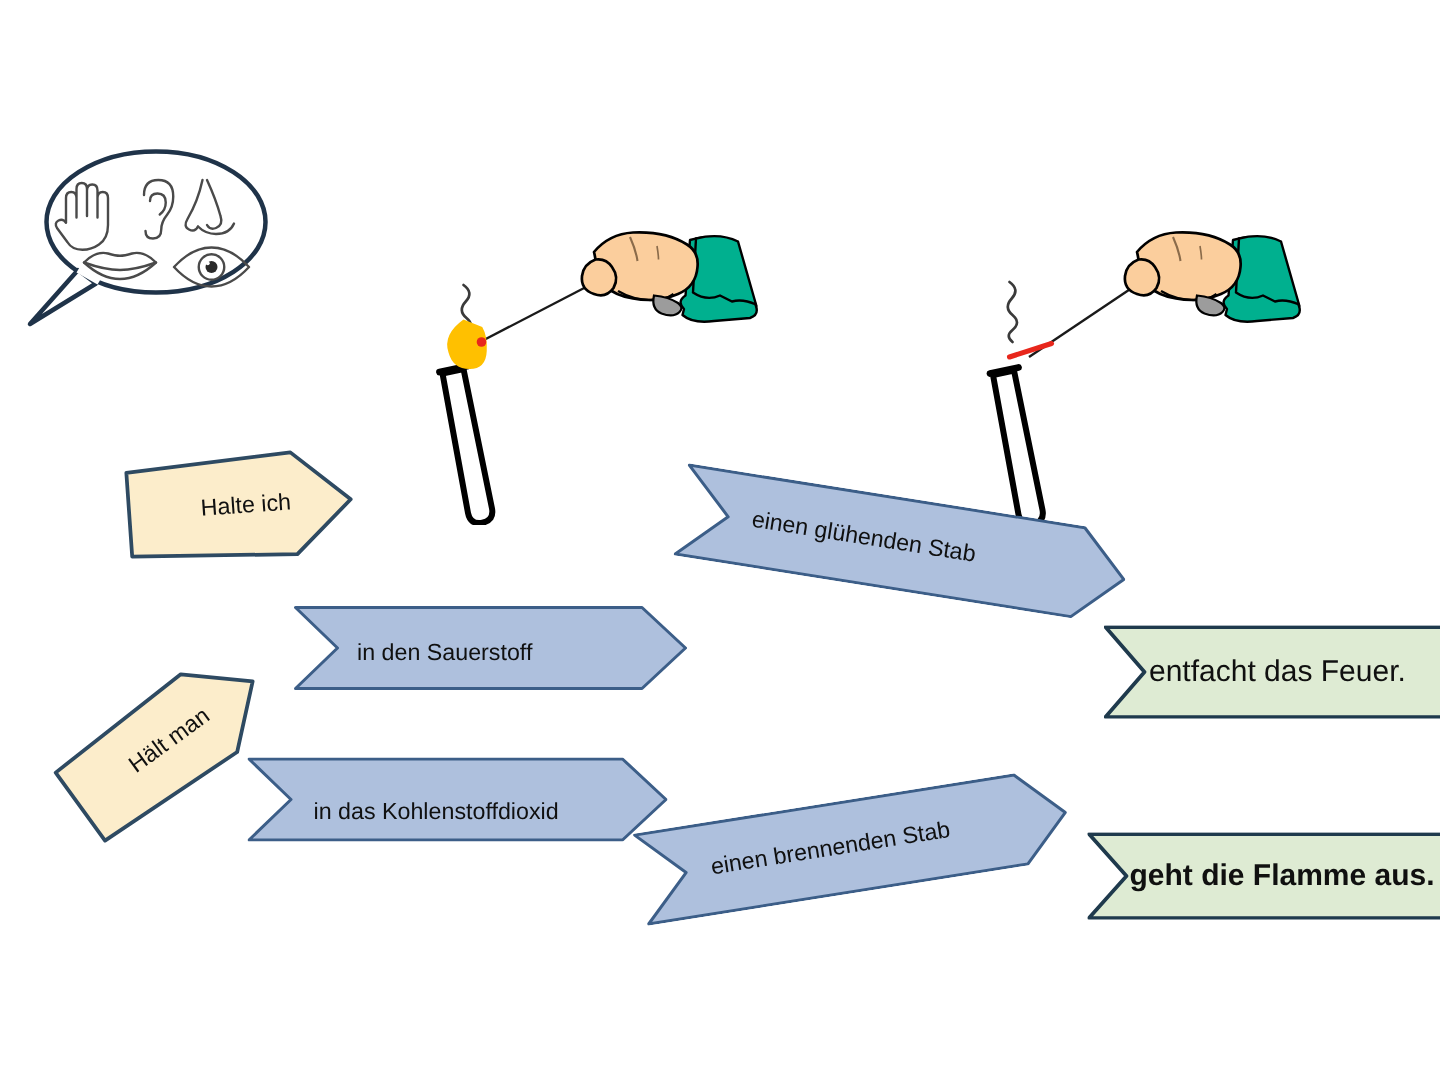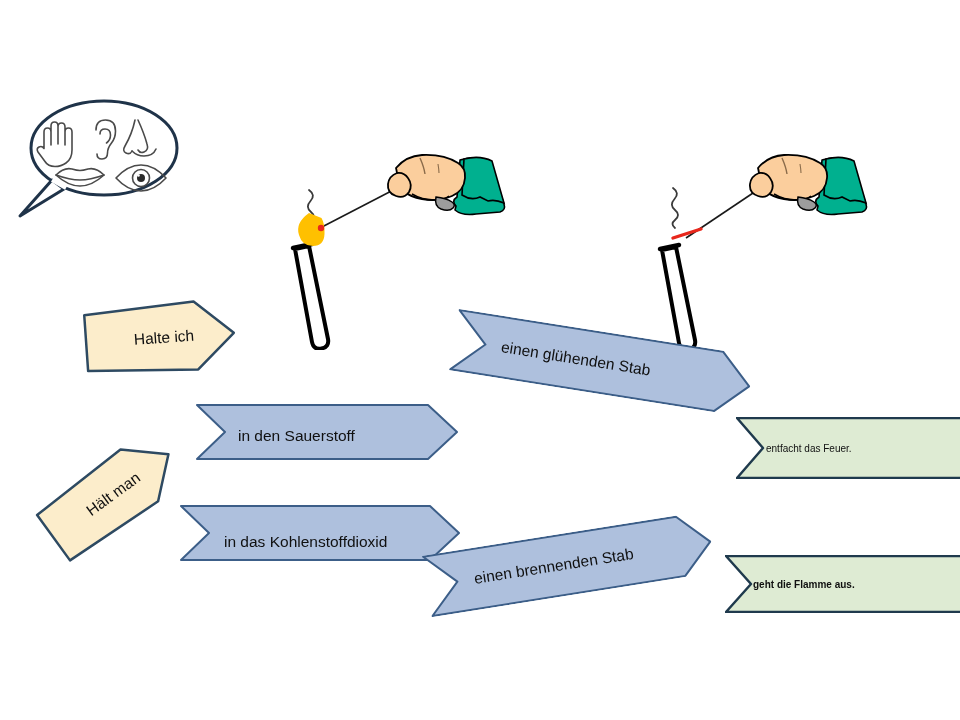--- a/index.html
+++ b/index.html
@@ -29,21 +29,21 @@
   .banner .label {
     position: relative;
     z-index: 2;
     color: #101010;
     white-space: nowrap;
     font-family: "Liberation Sans", sans-serif;
   }
 
   .lbl-blue   { font-size: 15.5px; }
   .lbl-cream  { font-size: 15.5px; }
-  .lbl-green  { font-size: 10px; }
+  .lbl-green  { font-size: 20px; }
 
   
   .illo { position: absolute; }
 </style>
 </head>
 <body>
 
 <div id="stage">
 
   <svg class="illo" style="left:8px; top:92px;" width="180" height="130" viewBox="0 0 180 130">
@@ -175,21 +175,21 @@
   </div>
 
   <div class="banner" style="left:38px; top:462px; width:146px; height:68px; transform:rotate(-36deg);
               justify-content:center; padding-left:6px;">
     <svg class="svgwrap" viewBox="0 0 146 68" preserveAspectRatio="none">
       <polygon points="2,6 108,2 144,34 108,66 2,62" fill="#FCEDCB" stroke="#2E4A62" stroke-width="2.5" stroke-linejoin="round"></polygon>
     </svg>
     <span class="label lbl-cream">Hält man</span>
   </div>
 
-  <div class="banner" style="left:180px; top:505px; width:280px; height:73px; padding-left:44px;">
+  <div class="banner" style="left:165px; top:505px; width:280px; height:73px; padding-left:44px;">
     <svg class="svgwrap" viewBox="0 0 280 56" preserveAspectRatio="none">
       <polygon points="1,1 250,1 279,28 250,55 1,55 29,28" fill="#AEC0DD" stroke="#3C5E88" stroke-width="2" stroke-linejoin="round"></polygon>
     </svg>
     <span class="label lbl-blue">in das Kohlenstoffdioxid</span>
   </div>
 
   <div class="banner" style="left:425px; top:533px; width:288px; height:62px; transform:rotate(-9deg);
               padding-left:48px;">
     <svg class="svgwrap" viewBox="0 0 288 62" preserveAspectRatio="none">
       <polygon points="1,1 257,1 287,31 257,61 1,61 31,31" fill="#AEC0DD" stroke="#3C5E88" stroke-width="2" stroke-linejoin="round"></polygon>

